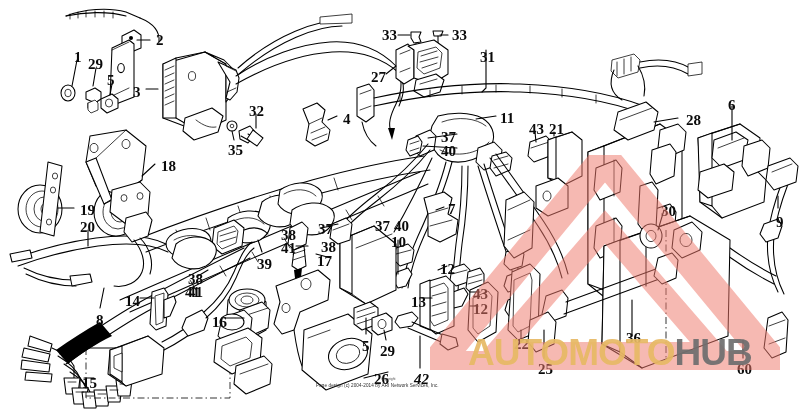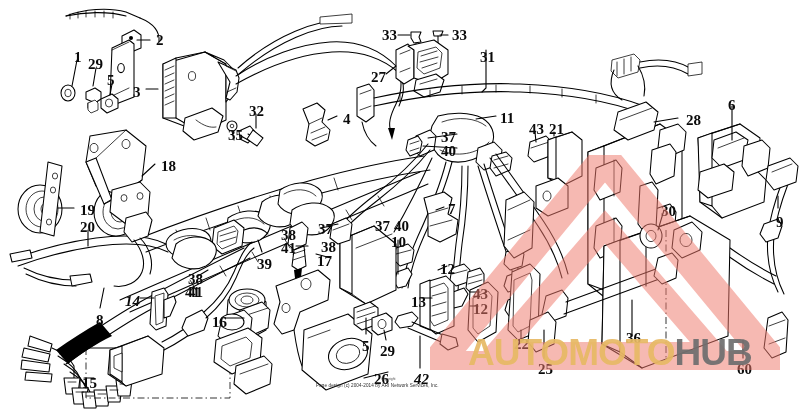--- a/index.html
+++ b/index.html
@@ -412,21 +412,21 @@
       <div class="callout" style="left: 74px; top: 50px;">1</div>
       <div class="callout" style="left: 88px; top: 57px;">29</div>
       <div class="callout" style="left: 107px; top: 73px;">5</div>
       <div class="callout" style="left: 133px; top: 85px;">3</div>
       <div class="callout" style="left: 382px; top: 28px;">33</div>
       <div class="callout" style="left: 452px; top: 28px;">33</div>
       <div class="callout" style="left: 480px; top: 38px; margin-top: 12px;">31</div>
       <div class="callout" style="left: 371px; top: 70px;">27</div>
       <div class="callout" style="left: 249px; top: 104px;">32</div>
       <div class="callout" style="left: 343px; top: 112px;">4</div>
-      <div class="callout" style="left: 228px; top: 128px;">35</div>
+      <div class="callout" style="left: 228px; top: 143px;">35</div>
       <div class="callout" style="left: 500px; top: 111px;">11</div>
       <div class="callout" style="left: 441px; top: 130px;">37</div>
       <div class="callout" style="left: 441px; top: 144px;">40</div>
       <div class="callout" style="left: 529px; top: 122px;">43</div>
       <div class="callout" style="left: 549px; top: 122px;">21</div>
       <div class="callout" style="left: 686px; top: 113px;">28</div>
       <div class="callout" style="left: 728px; top: 98px;">6</div>
       <div class="callout" style="left: 161px; top: 159px;">18</div>
       <div class="callout" style="left: 80px; top: 203px;">19</div>
       <div class="callout" style="left: 80px; top: 220px;">20</div>
@@ -442,21 +442,21 @@
       <div class="callout" style="left: 391px; top: 235px;">10</div>
       <div class="callout" style="left: 317px; top: 254px;">17</div>
       <div class="callout" style="left: 440px; top: 262px;">12</div>
       <div class="callout" style="left: 473px; top: 287px;">43</div>
       <div class="callout" style="left: 473px; top: 302px;">12</div>
       <div class="callout" style="left: 411px; top: 295px; text-align: center;">13</div>
       <div class="callout" style="left: 257px; top: 257px;">39</div>
       <div class="callout" style="left: 188px; top: 272px;">38</div>
       <div class="callout" style="left: 188px; top: 285px;">41</div>
       <div class="callout" style="left: 96px; top: 313px;">8</div>
-      <div class="callout" style="left: 125px; top: 294px; font-style: italic;">14</div>
+      <div class="callout" style="left: 125px; top: 294px;">14</div>
       <div class="callout" style="left: 185px; top: 285px;">41</div>
       <div class="callout" style="left: 212px; top: 315px;">16</div>
       <div class="callout" style="left: 82px; top: 376px; text-align: center;">15</div>
       <div class="callout" style="left: 362px; top: 339px;">5</div>
       <div class="callout" style="left: 380px; top: 344px;">29</div>
       <div class="callout" style="left: 374px; top: 372px;">26</div>
       <div class="callout" style="left: 414px; top: 372px; font-style: italic;">42</div>
       <div class="callout" style="left: 514px; top: 337px;">22</div>
       <div class="callout" style="left: 538px; top: 362px;">25</div>
       <div class="callout" style="left: 626px; top: 331px;">36</div>

